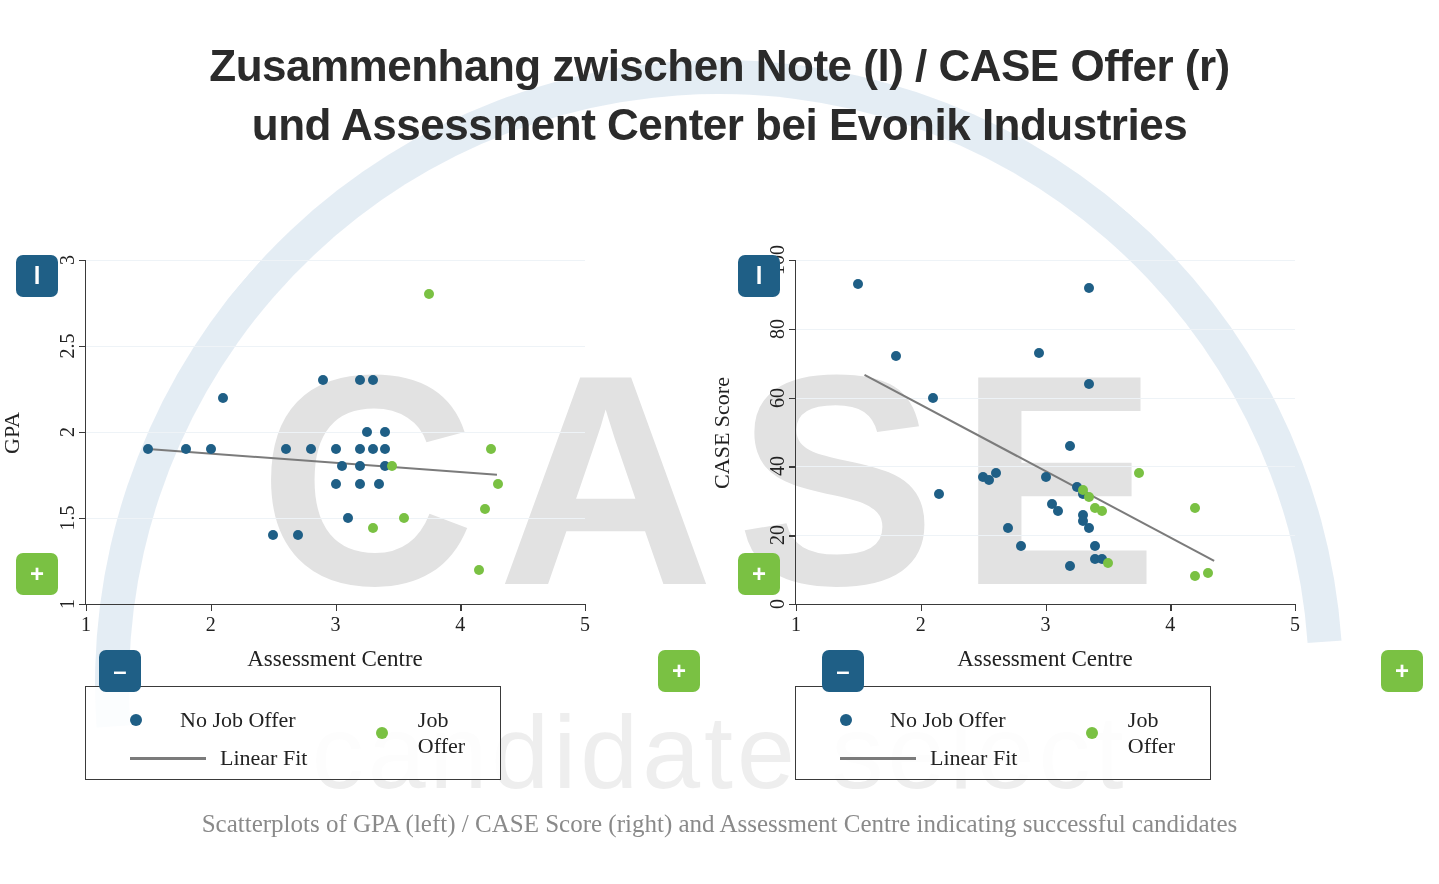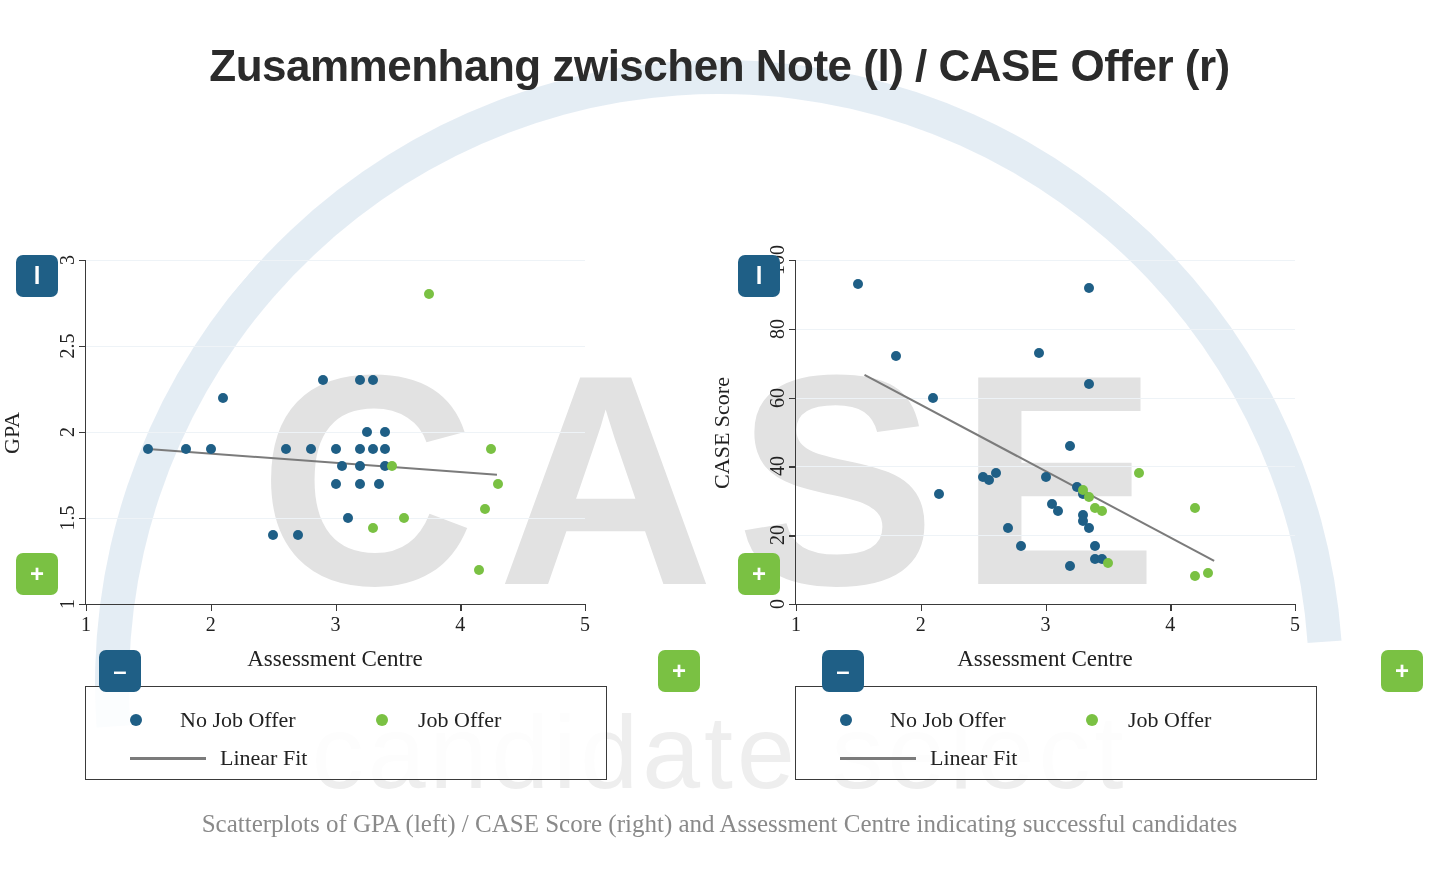--- a/index.html
+++ b/index.html
@@ -113,21 +113,21 @@
   .dot{position:absolute;width:10px;height:10px;border-radius:50%;transform:translate(-50%,-50%);}
   .dot.no{background:#1f5f86;}
   .dot.yes{background:#7ac143;}
 
   .fitline{position:absolute;height:0;border-top:2px solid #7b7b7b;transform-origin:0 0;}
 
   
   .legend{
     position:absolute;
     left:85px;top:448px;
-    width:522px;height:94px;
+    width:416px;height:94px;
     border:1.6px solid #3a3a3a;
     background:rgba(255,255,255,.85);
     box-sizing:border-box;
   }
   .legend-row{position:absolute;display:flex;align-items:center;}
   .lg-dot{width:12px;height:12px;border-radius:50%;display:inline-block;}
   .lg-dot.no{background:#1f5f86;}
   .lg-dot.yes{background:#7ac143;}
   .lg-line{width:76px;height:0;border-top:3px solid #7b7b7b;display:inline-block;}
   .lg-text{font-size:22px;color:#222;}
@@ -160,20 +160,21 @@
 <body>
 
 <div class="wm-wrap">
   <div class="wm-arc"></div>
   <div class="wm-case">CASE</div>
   <div class="wm-cs">candidate select</div>
 </div>
 
 <div class="title">
   <span>Zusammenhang zwischen Note (l) / CASE Offer (r)</span>
+  <span class="l2">und Assessment Center bei Evonik Industries</span>
 </div>
 
 <div class="panel" id="panel-left">
   <div class="plot-area" id="plot-left">
       <div class="tick-y-mark" style="top: 344px;"></div>
       <div class="tick-y" style="top: 344px; writing-mode: vertical-rl; transform: translateY(-50%) rotate(180deg);">1</div>
       <div class="gridline" style="top: 258px;"></div>
       <div class="tick-y-mark" style="top: 258px;"></div>
       <div class="tick-y" style="top: 258px; writing-mode: vertical-rl; transform: translateY(-50%) rotate(180deg);">1.5</div>
       <div class="gridline" style="top: 172px;"></div>

